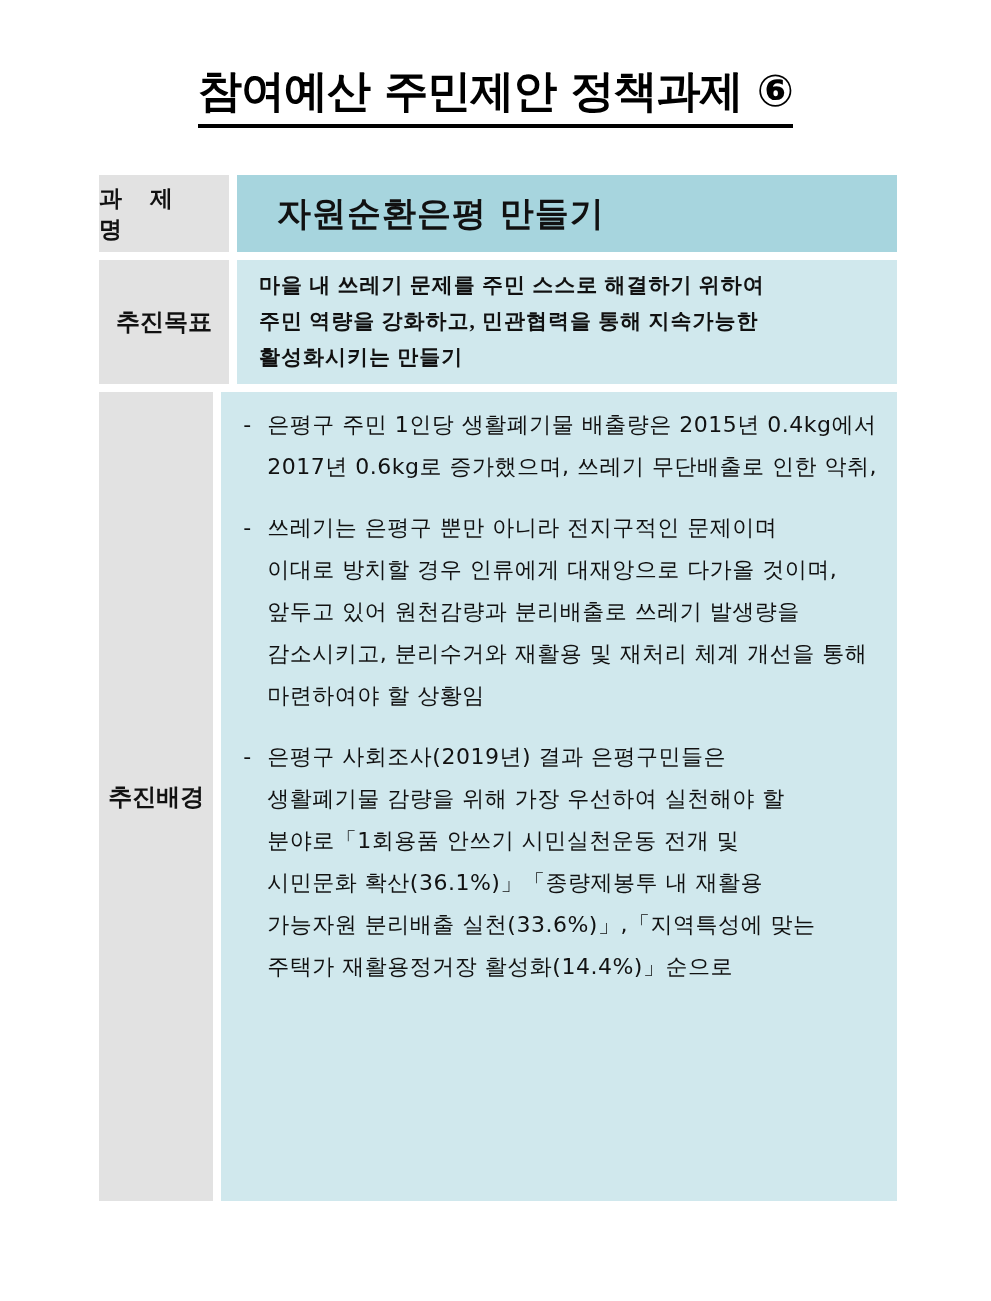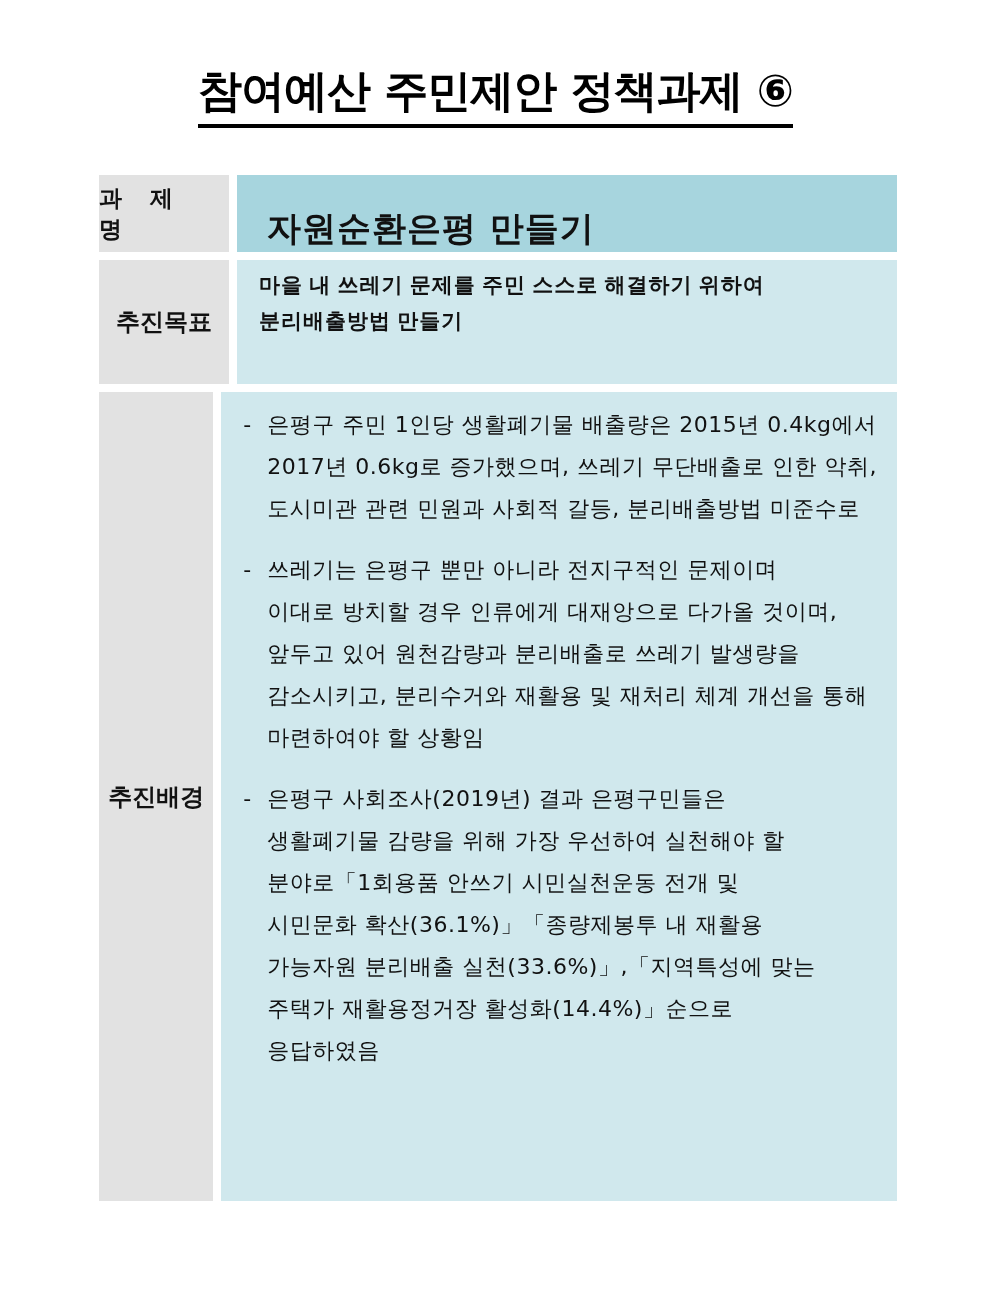--- a/index.html
+++ b/index.html
@@ -3,21 +3,21 @@
 <meta charset="utf-8">
 <style>
   html, body { margin:0; padding:0; background:#ffffff; }
   body { width:991px; height:1301px; position:relative; font-family:"DejaVu Sans","Liberation Sans",sans-serif; color:#111; }
   .title-wrap { position:absolute; left:0; top:62px; width:991px; text-align:center; }
   .title { display:inline-block; font-size:44px; font-weight:bold; letter-spacing:-1px; line-height:58px; padding:0 0 4px 0; border-bottom:4px solid #000; color:#000; }
   .table { position:absolute; left:99px; top:175px; width:798px; }
   .row { display:flex; margin-bottom:8px; }
   .label { width:130px; background:#e2e2e2; display:flex; align-items:center; justify-content:center; font-weight:bold; font-size:24px; color:#111; }
   .value { margin-left:8px; flex:1; }
-  .row1 .value { background:#a7d5de; height:77px; display:flex; align-items:flex-end; padding-left:30px; box-sizing:border-box; }
+  .row1 .value { background:#a7d5de; height:77px; display:flex; align-items:center; padding-left:40px; box-sizing:border-box; }
   .row1 .label { height:77px; letter-spacing:10px; font-size:23px; }
   .task-name { font-size:34px; font-weight:bold; color:#111; letter-spacing:1px; }
   .row2 .label, .row2 .value { height:124px; }
   .row2 .value { background:#d0e8ed; padding:7px 0 0 22px; box-sizing:border-box;font-family:Liberation Serif, serif; }
   .goal-line { font-size:21px; font-weight:bold; line-height:36px; letter-spacing:1px; }
   .row3 .label, .row3 .value { height:809px; }
   .row3 .value { background:#d0e8ed; padding:12px 20px 0 22px; box-sizing:border-box; }
   .bullet { margin-bottom:19px; }
   .bline { font-size:22px; line-height:42px; letter-spacing:0.5px; white-space:nowrap; }
   .bline.first .dash { display:inline-block; width:24px; }
@@ -36,48 +36,47 @@
     <div class="label">과 제 명</div>
     <div class="value">
       <span class="task-name">자원순환은평 만들기</span>
     </div>
   </div>
 
   <div class="row row2">
     <div class="label">추진목표</div>
     <div class="value">
       <div class="goal-line">마을 내 쓰레기 문제를 주민 스스로 해결하기 위하여</div>
-      <div class="goal-line">분리배출방법 만들기</div>
+      <div class="goal-line">주민 역량을 강화하고, 민관협력을 통해 지속가능한</div>
+      <div class="goal-line">활성화시키는 만들기</div>
     </div>
   </div>
 
   <div class="row row3">
     <div class="label">추진배경</div>
     <div class="value">
 
       <div class="bullet">
         <div class="bline first"><span class="dash">-</span><span>은평구 주민 1인당 생활폐기물 배출량은 2015년 0.4kg에서</span></div>
         <div class="bline cont">2017년 0.6kg로 증가했으며, 쓰레기 무단배출로 인한 악취,</div>
-        <div class="bline cont">도시미관 관련 민원과 사회적 갈등, 분리배출방법 미준수로</div>
       </div>
 
       <div class="bullet">
         <div class="bline first"><span class="dash">-</span><span>쓰레기는 은평구 뿐만 아니라 전지구적인 문제이며</span></div>
         <div class="bline cont">이대로 방치할 경우 인류에게 대재앙으로 다가올 것이며,</div>
         <div class="bline cont">앞두고 있어 원천감량과 분리배출로 쓰레기 발생량을</div>
         <div class="bline cont">감소시키고, 분리수거와 재활용 및 재처리 체계 개선을 통해</div>
         <div class="bline cont">마련하여야 할 상황임</div>
       </div>
 
       <div class="bullet">
         <div class="bline first"><span class="dash">-</span><span>은평구 사회조사(2019년) 결과 은평구민들은</span></div>
         <div class="bline cont">생활폐기물 감량을 위해 가장 우선하여 실천해야 할</div>
         <div class="bline cont">분야로「1회용품 안쓰기 시민실천운동 전개 및</div>
         <div class="bline cont">시민문화 확산(36.1%)」「종량제봉투 내 재활용</div>
         <div class="bline cont">가능자원 분리배출 실천(33.6%)」,「지역특성에 맞는</div>
         <div class="bline cont">주택가 재활용정거장 활성화(14.4%)」순으로</div>
-        <div class="bline cont">응답하였음</div>
       </div>
 
     </div>
   </div>
 
 </div>
 
 </body></html>

